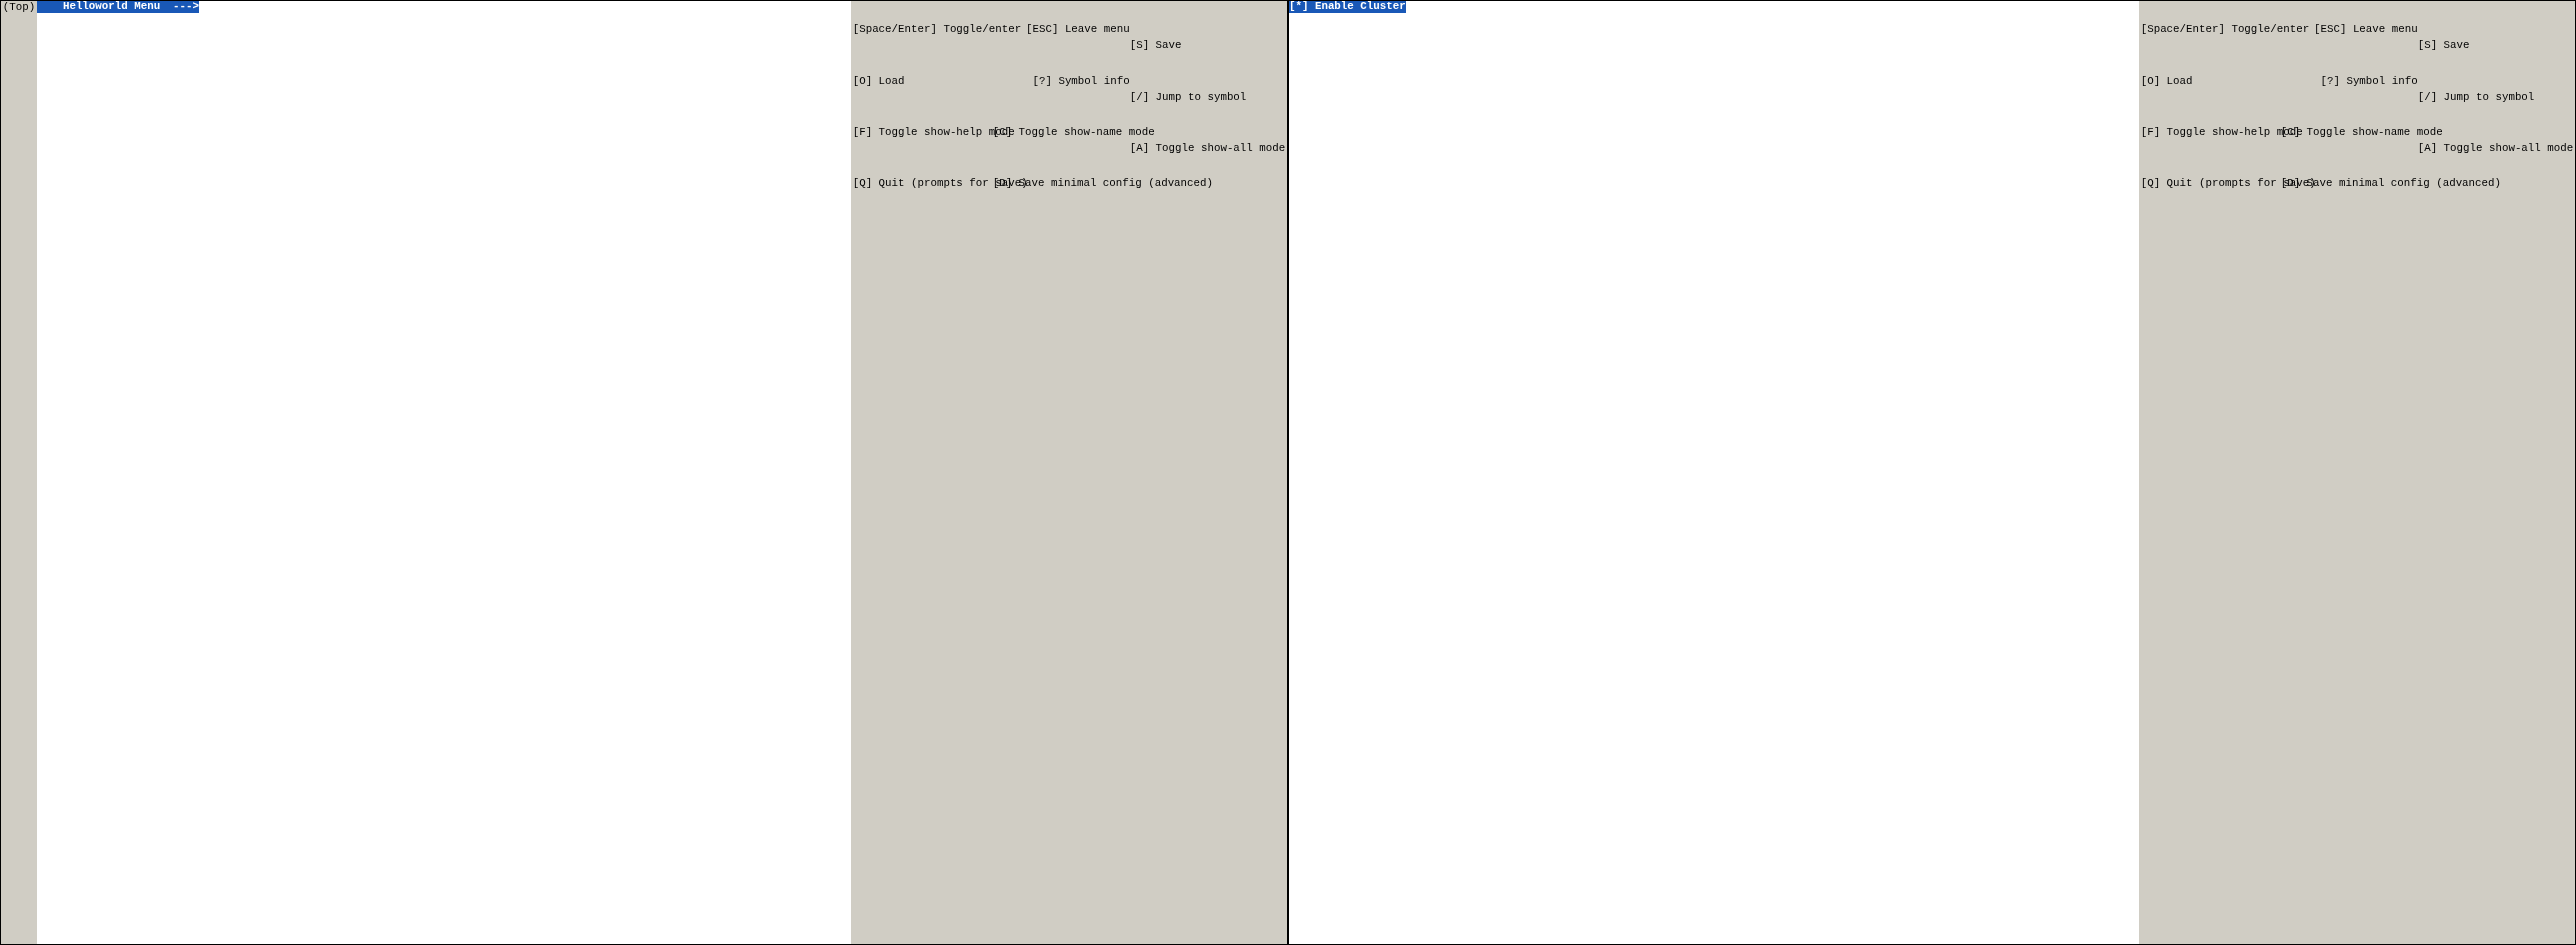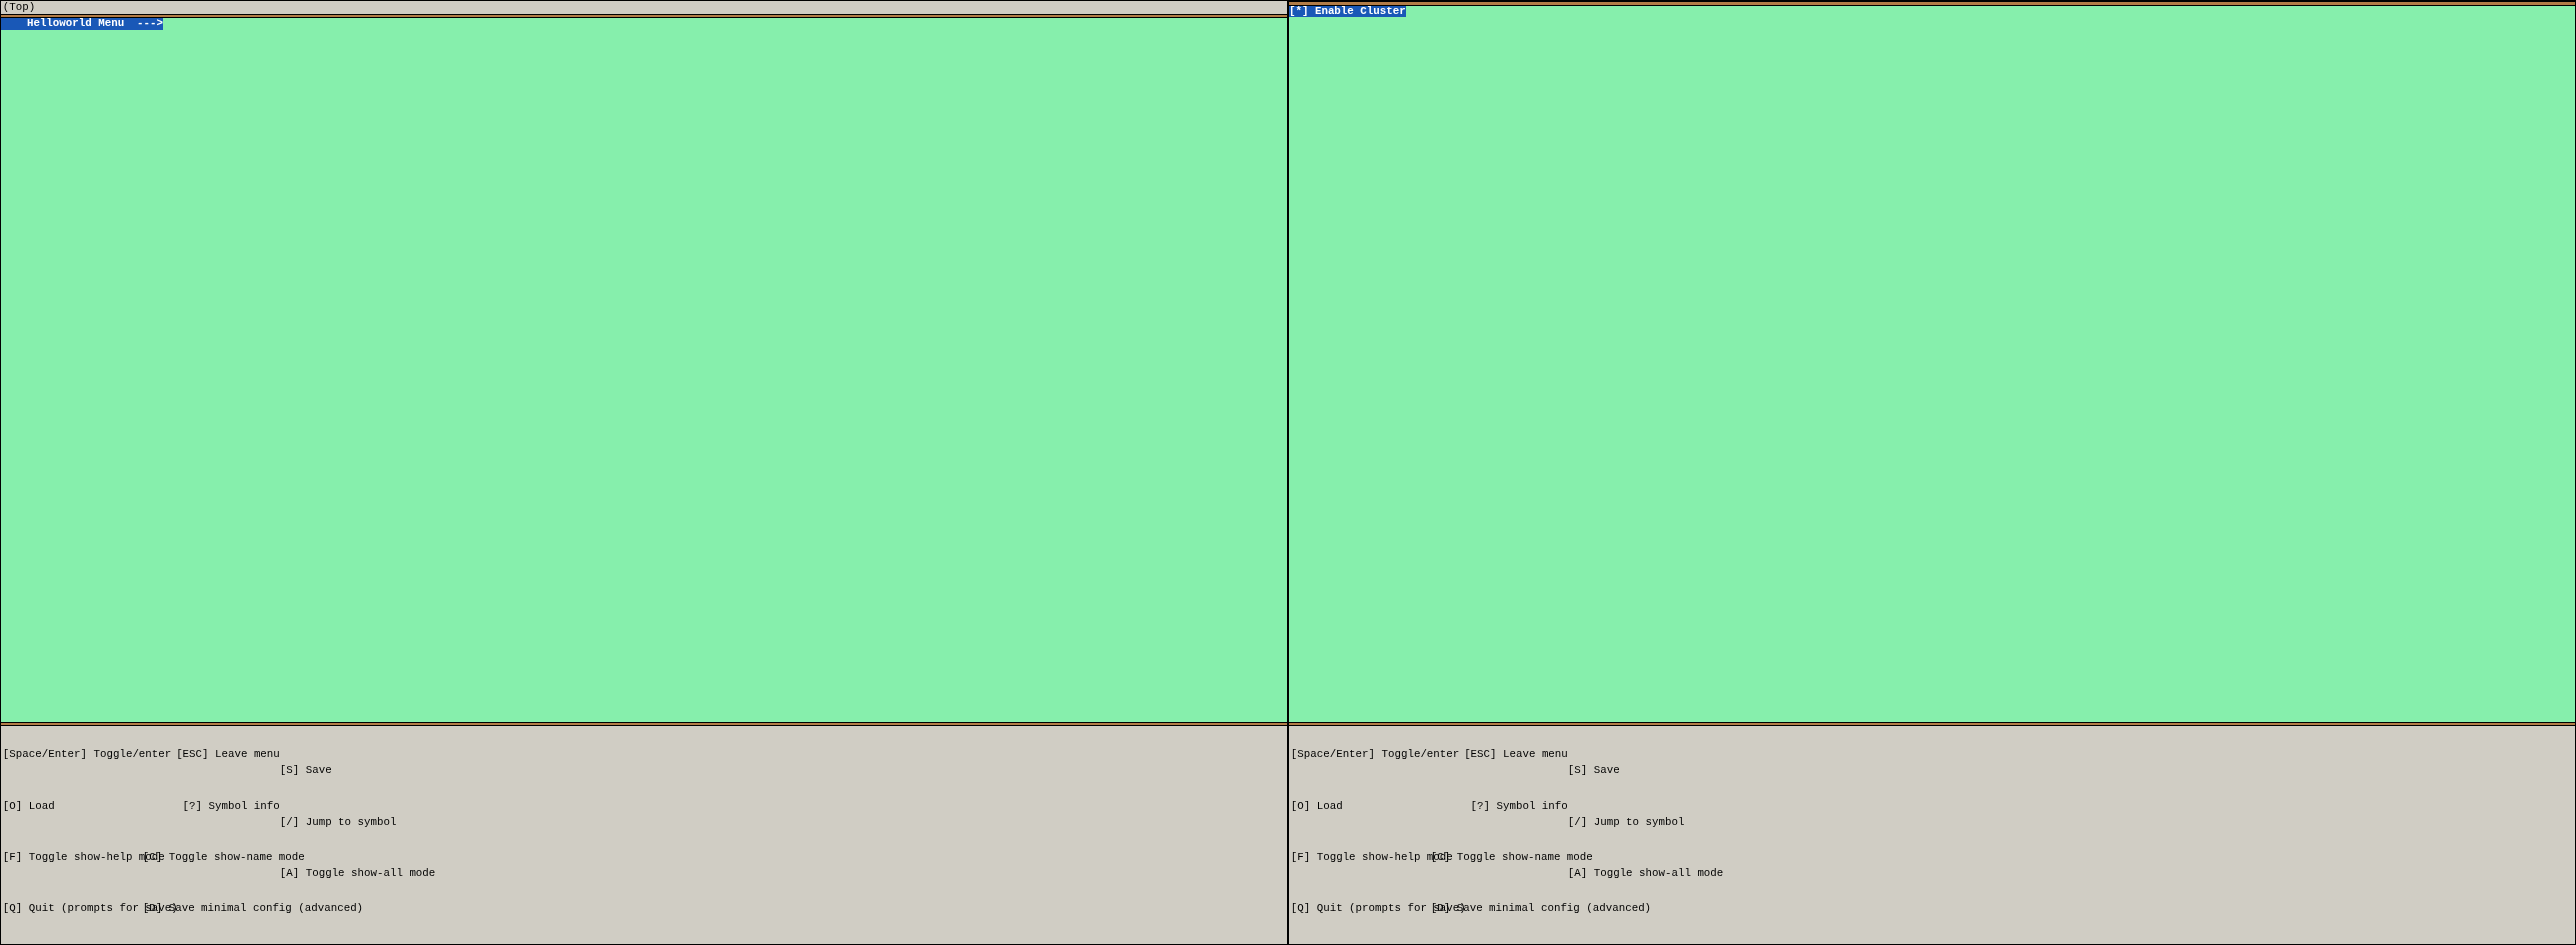--- a/index.html
+++ b/index.html
@@ -9,40 +9,39 @@
     line-height: 1.0;
     background: #d0cdc4;
     color: #000;
     display: flex;
     width: 100%;
     height: 100vh;
   }
   .pane {
     flex: 1;
     display: flex;
-    flex-direction: column;
     border: 0.9px solid #000;
     background: #d0cdc4;
     min-width: 0;
   }
   .pane-left { border-right: 0.9px solid #000; }
   .breadcrumb {
     background: #d0cdc4;
     padding: 0.9px 1.8px;
     white-space: nowrap;
   }
   .sep-bar {
     height: 4.5px;
     background: #b27c47;
     border-top: 0.9px solid #000;
     border-bottom: 0.9px solid #000;
   }
   .menu-area {
     flex: 1;
-    background: #86efac;
+    background: #ffffff;
     overflow: hidden;
   }
   .menu-line {
     font-family: "Courier New", monospace;
     white-space: pre;
     padding: 0;
     line-height: 11.7px;
   }
   .menu-line.selected {
     background: #1958b7;

